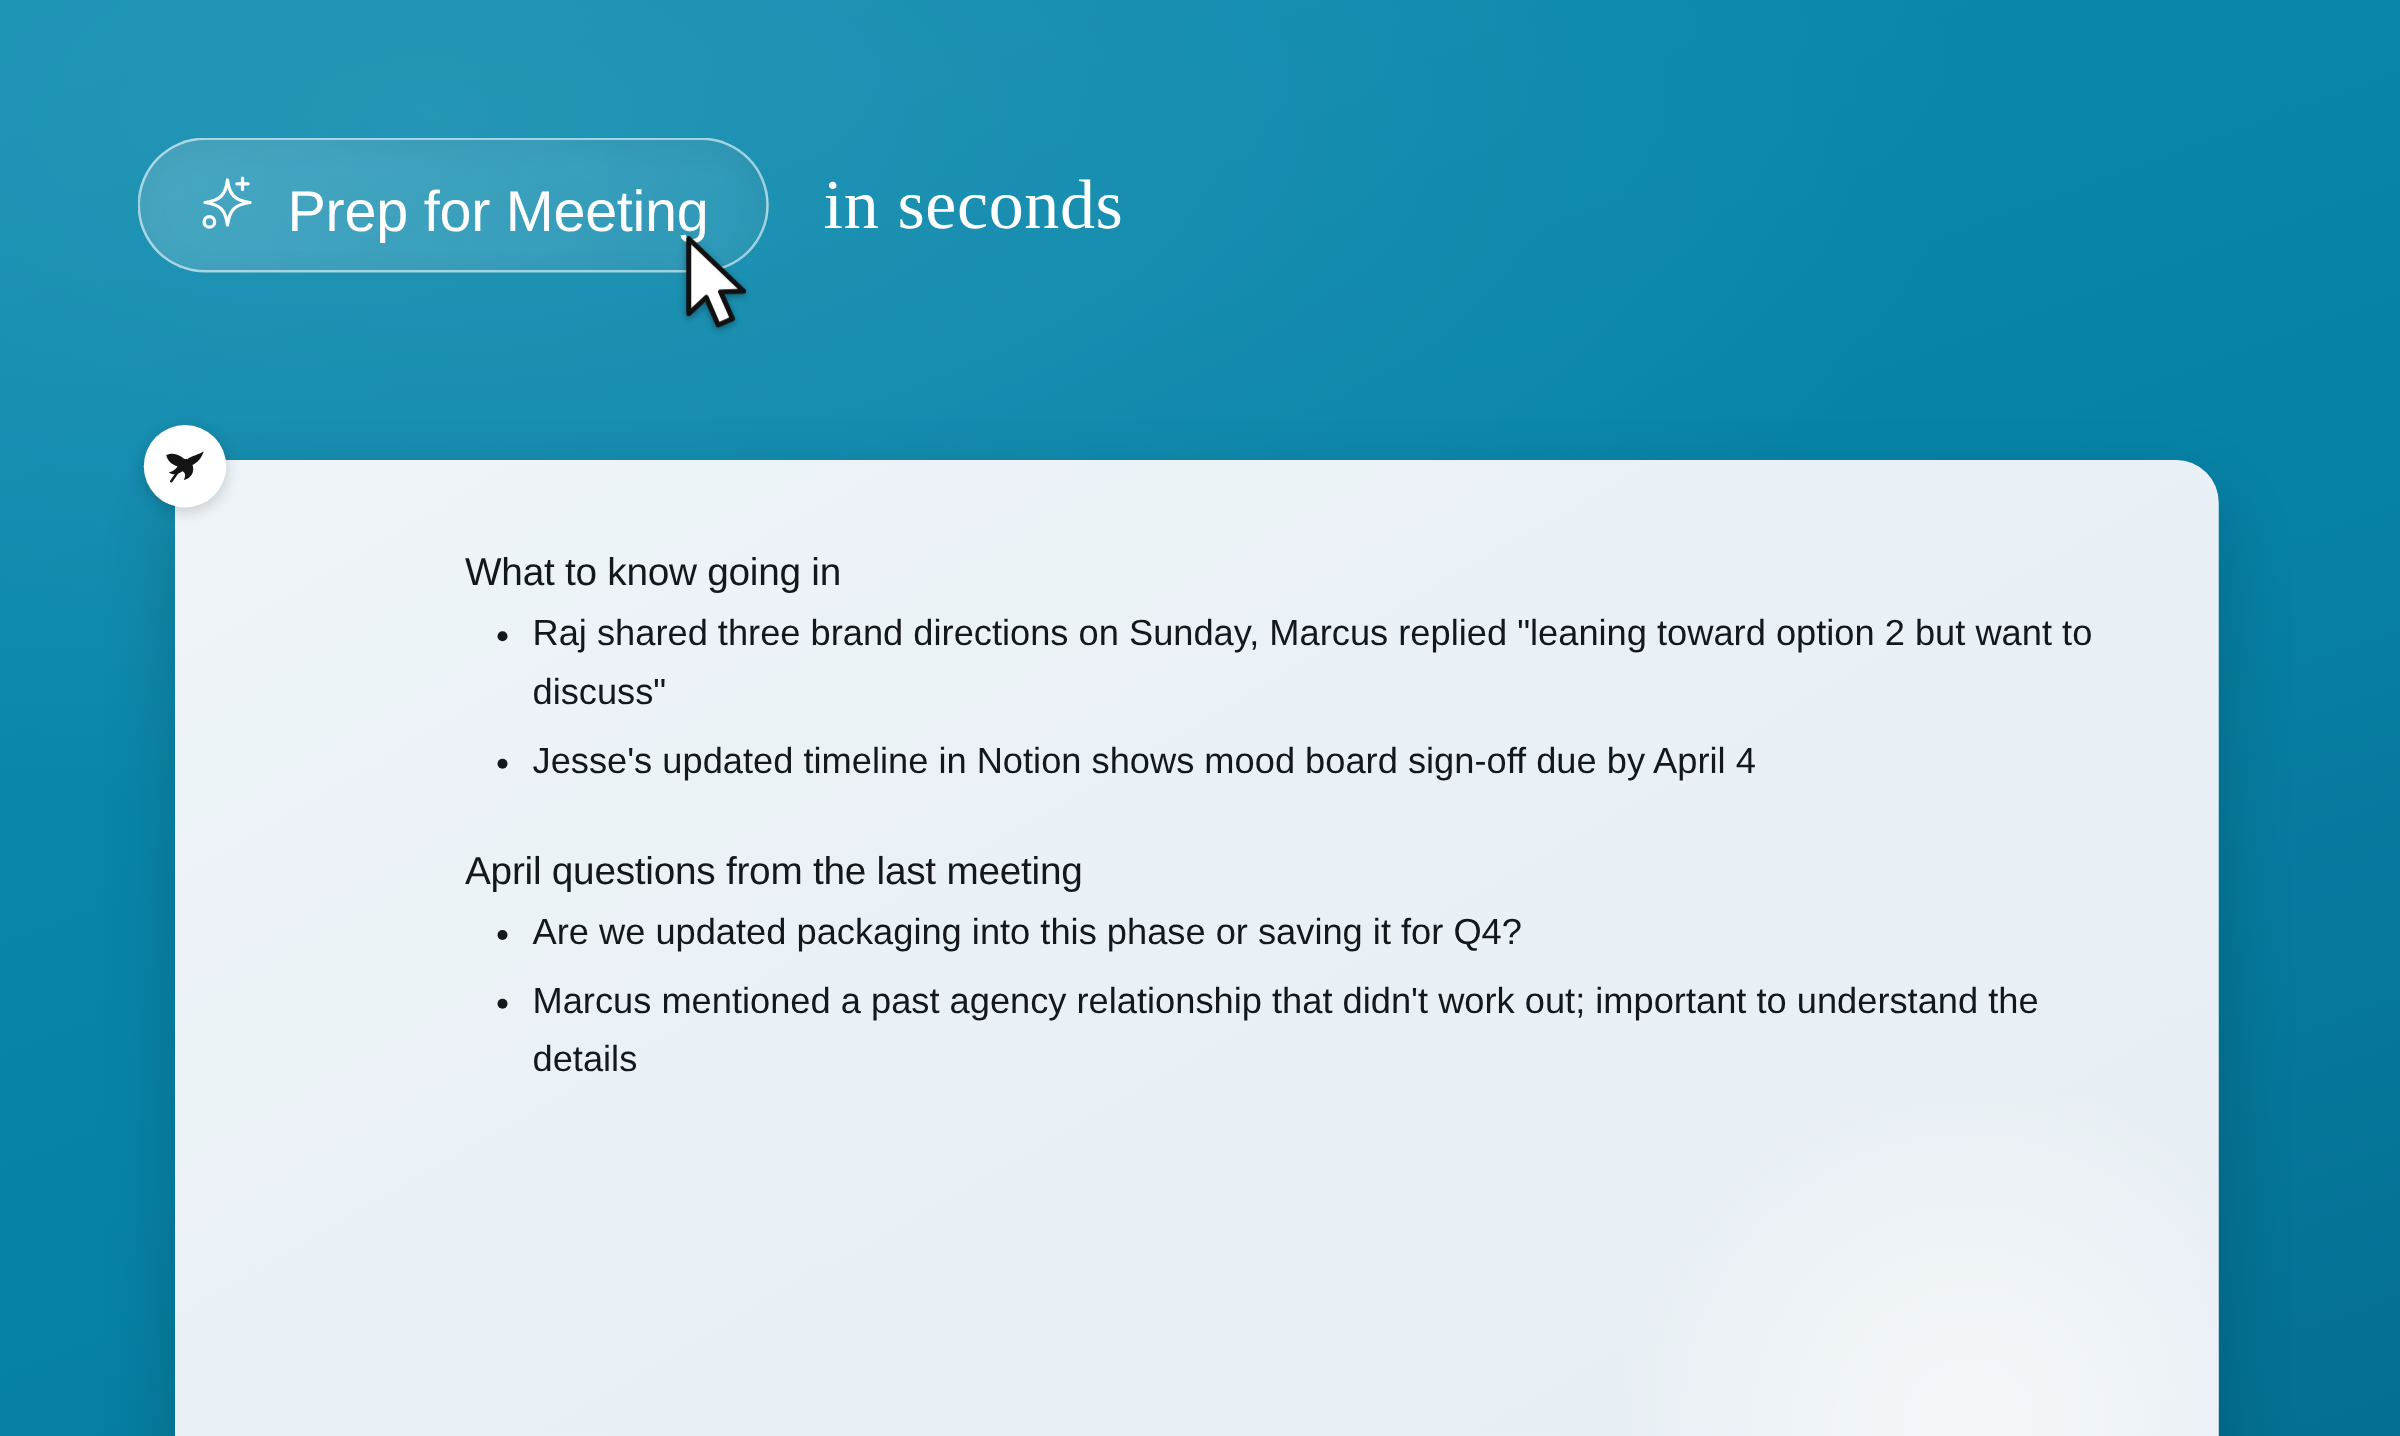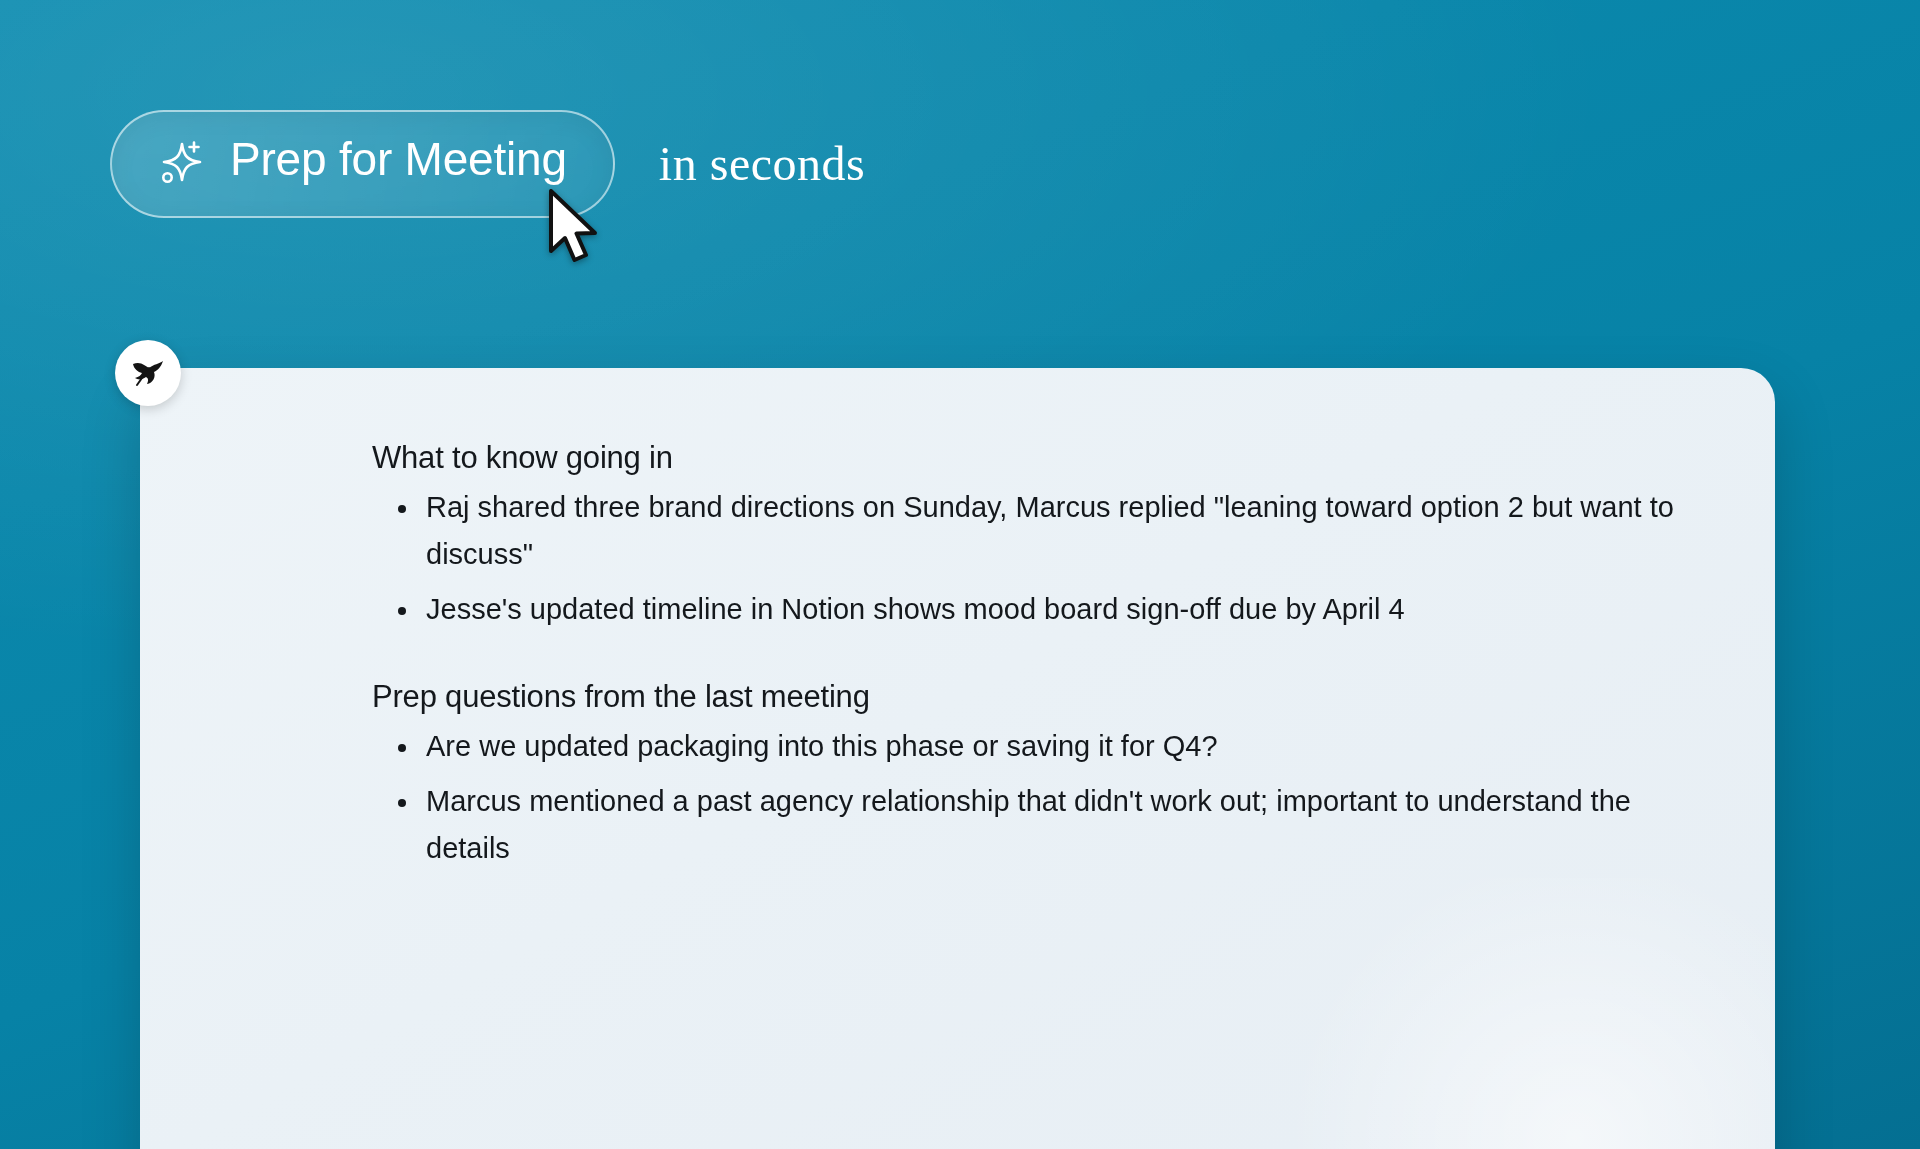--- a/index.html
+++ b/index.html
@@ -31,21 +31,21 @@
     position: absolute;
     top: 110px;
     left: 110px;
     display: flex;
     align-items: center;
     gap: 44px;
   }
 
   .pill {
     display: flex;
-    align-items: flex-start;
+    align-items: flex-end;
     gap: 22px;
     padding: 24px 46px 24px 40px;
     border: 2px solid rgba(255,255,255,0.55);
     border-radius: 999px;
     background: linear-gradient(100deg, rgba(255,255,255,0.18) 0%, rgba(255,255,255,0.07) 100%);
     box-shadow: 0 4px 26px rgba(0,0,0,0.06) inset;
     backdrop-filter: blur(2px);
   }
 
   .pill-icon { width: 56px; height: 56px; display: block; flex: 0 0 auto; }
@@ -55,21 +55,21 @@
     font-size: 46px;
     line-height: 1;
     font-weight: 400;
     letter-spacing: -0.2px;
     white-space: nowrap;
   }
 
   .headline-serif {
     color: #ffffff;
     font-family: "Liberation Serif", "DejaVu Serif", serif;
-    font-size: 48px;
+    font-size: 56px;
     line-height: 1;
     font-weight: 400;
     letter-spacing: 0.5px;
     white-space: nowrap;
   }
 
   
   .cursor {
     position: absolute;
     top: 188px;
@@ -199,20 +199,20 @@
 
   <div class="section">
     <div class="section-title">What to know going in</div>
     <ul class="bullets">
       <li>Raj shared three brand directions on Sunday, Marcus replied "leaning toward option 2 but want to discuss"</li>
       <li>Jesse's updated timeline in Notion shows mood board sign-off due by April 4</li>
     </ul>
   </div>
 
   <div class="section">
-    <div class="section-title">Prep questions from the last meeting</div>
+    <div class="section-title">April questions from the last meeting</div>
     <ul class="bullets">
       <li>Are we updated packaging into this phase or saving it for Q4?</li>
       <li>Marcus mentioned a past agency relationship that didn't work out; important to understand the details</li>
     </ul>
   </div>
 
 </div>
 
 </body></html>

